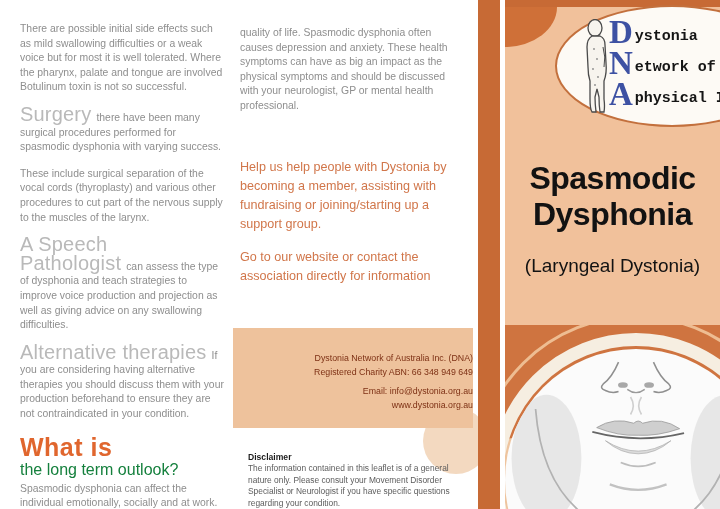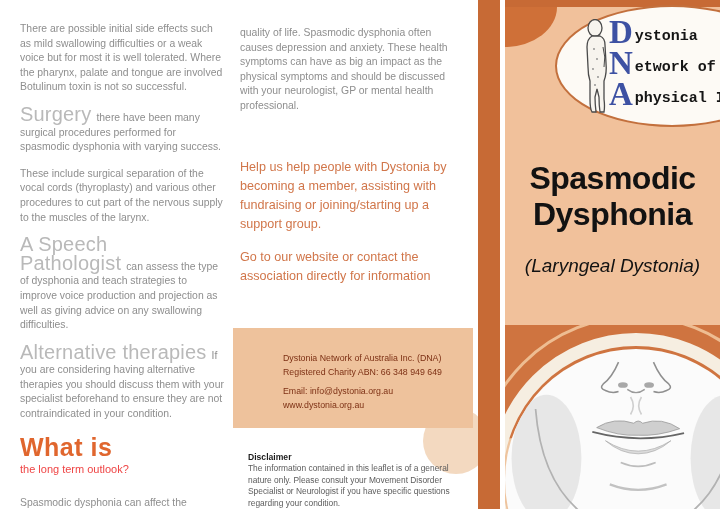--- a/index.html
+++ b/index.html
@@ -5,27 +5,27 @@
   html,body{margin:0;padding:0;background:#e8e8e8;}
   .page{position:relative;width:720px;height:509px;background:#ffffff;overflow:hidden;
         font-family:"Liberation Sans","DejaVu Sans",sans-serif;}
 
   
   .col-left{position:absolute;left:20px;top:22px;width:204px;}
   .col-mid{position:absolute;left:240px;top:26px;width:216px;}
   .body{margin:0 0 12px 0;font-size:10.4px;line-height:14.6px;color:#8e8e8e;}
   .h-light{font-size:20px;color:#b9b9b9;letter-spacing:.2px;margin-right:5px;}
   .h-orange{font-size:25px;font-weight:bold;color:#e0662e;line-height:26px;letter-spacing:.5px;}
-  .h-sub{font-size:11px;color:#ef4444;line-height:19px;margin-bottom:17px;}
+  .h-sub{font-size:16px;color:#15803d;line-height:19px;margin-bottom:3px;}
 
   .cta{margin-top:44px;width:216px;color:#d1764a;}
   .cta p{margin:0 0 14px 0;font-size:12.6px;line-height:19px;}
 
   .contact{position:absolute;left:233px;top:328px;width:240px;height:100px;background:#eec29c;
-           box-sizing:border-box;padding:24px 0 0 50px;color:#7d3014;font-size:8.8px;line-height:13.5px;z-index:2;}
+           box-sizing:border-box;padding:24px 0 0 50px;color:#7d3014;font-size:8.8px;line-height:13.5px;z-index:2;text-align:right;}
   .contact .gap{height:6px;}
 
   .disclaimer{position:absolute;left:248px;top:452px;width:212px;z-index:2;}
   .disclaimer .d-h{font-size:8.6px;font-weight:bold;color:#1c1c1c;margin:0 0 1px 0;}
   .disclaimer .d-t{font-size:8.4px;line-height:11.5px;color:#5c5c5c;margin:0;}
 
   .faint-circle{position:absolute;left:423px;top:408px;width:66px;height:66px;border-radius:50%;
                 background:#f3d9c0;z-index:0;}
 
   
@@ -42,21 +42,21 @@
   .logo-person{position:absolute;left:0;top:2px;}
   .logo-rows{position:absolute;left:30px;top:0;}
   .logo-row{display:flex;align-items:flex-end;height:31px;}
   .logo-letter{font-family:"Liberation Serif","DejaVu Serif",serif;font-weight:bold;font-size:33px;
                line-height:31px;color:#3d51a3;}
   .logo-word{font-size:15px;font-weight:bold;color:#151515;line-height:18px;margin:0 0 2px 2px;white-space:nowrap;font-family:Liberation Mono, monospace;}
 
   .cover-title{position:absolute;left:0;top:160px;width:215px;text-align:center;
                font-size:32px;font-weight:bold;color:#121212;line-height:36px;letter-spacing:-.5px;}
   .cover-subtitle{position:absolute;left:0;top:255px;width:215px;text-align:center;
-                  font-size:19px;color:#121212;font-style:italic;}
+                  font-size:19px;color:#121212;}
 
   
   .illus{position:absolute;left:0;top:325px;width:215px;height:184px;background:#cf7440;overflow:hidden;}
   .ring-outer{position:absolute;left:-30px;top:-10px;width:322px;height:322px;border-radius:50%;
               border:3px solid #eebd92;box-sizing:border-box;}
   .ring-white{position:absolute;left:-15px;top:8px;width:292px;height:292px;border-radius:50%;
               border:13px solid #f6eee1;box-sizing:border-box;}
   .peach-bubble{position:absolute;left:-45px;top:112px;width:125px;height:125px;border-radius:50%;
                 background:#eec49e;}
   .face-circle{position:absolute;left:0px;top:24px;width:262px;height:262px;border-radius:50%;
@@ -72,21 +72,21 @@
 
   <div class="col-left">
     <p class="body">There are possible initial side effects such as mild swallowing difficulties or a weak voice but for most it is well tolerated. Where the pharynx, palate and tongue are involved Botulinum toxin is not so successful.</p>
 
     <p class="body"><span class="h-light">Surgery</span><span>there have been many surgical procedures performed for spasmodic dysphonia with varying success.</span></p>
 
     <p class="body">These include surgical separation of the vocal cords (thyroplasty) and various other procedures to cut part of the nervous supply to the muscles of the larynx.</p>
 
     <p class="body"><span class="h-light">A Speech Pathologist</span><span>can assess the type of dysphonia and teach strategies to improve voice production and projection as well as giving advice on any swallowing difficulties.</span></p>
 
-    <p class="body"><span class="h-light">Alternative therapies</span><span>If you are considering having alternative therapies you should discuss them with your specialist beforehand to ensure they are not contraindicated in your condition.</span></p>
+    <p class="body"><span class="h-light">Alternative therapies</span><span>If you are considering having alternative therapies you should discuss them with your production beforehand to ensure they are not contraindicated in your condition.</span></p>
 
     <div>
       <div class="h-orange">What is</div>
       <div class="h-sub">the long term outlook?</div>
       <p class="body">Spasmodic dysphonia can affect the individual emotionally, socially and at work.  It is therefore important for the individual to be aware of all treatment options available to make informed choices with their specialist and improve their</p>
     </div>
   </div>
 
   <div class="col-mid">
     <p class="body">quality of life. Spasmodic dysphonia often causes depression and anxiety. These health symptoms can have as big an impact as the physical symptoms and should be discussed with your neurologist, GP or mental health professional.</p>

